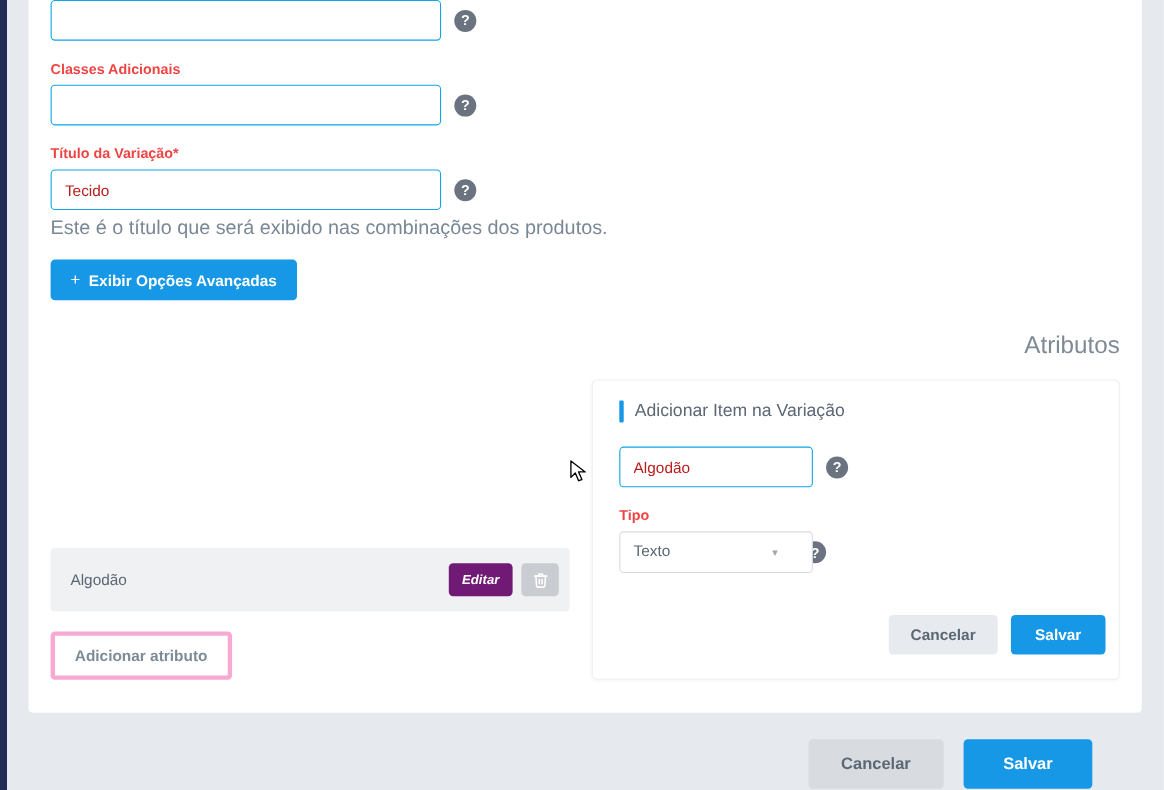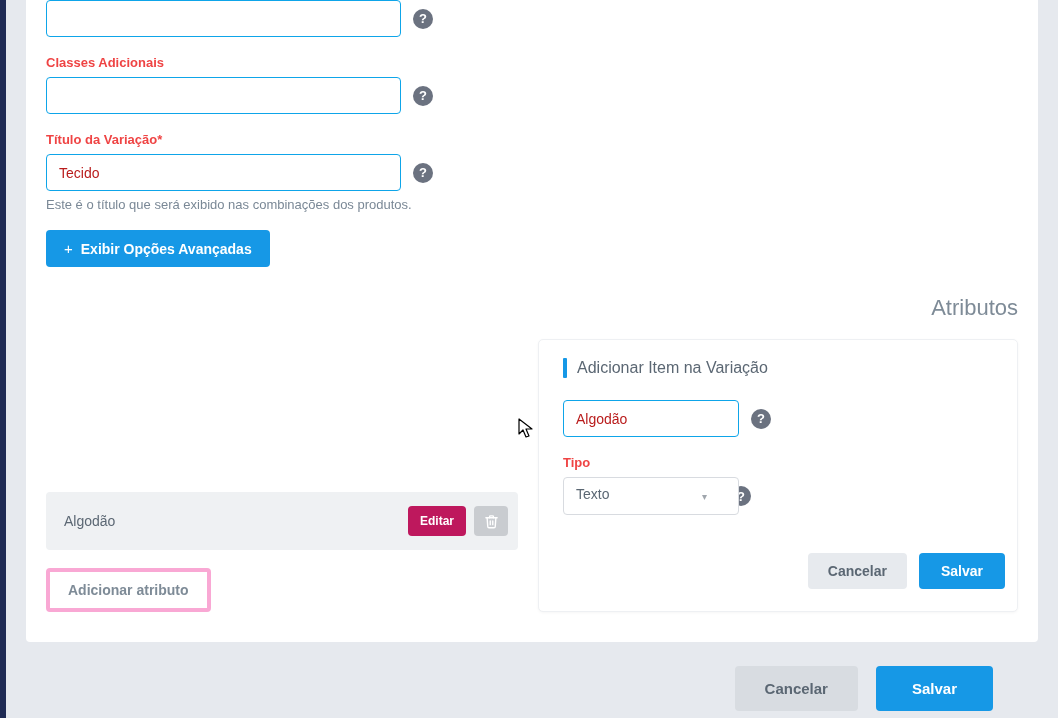--- a/index.html
+++ b/index.html
@@ -64,21 +64,21 @@
       color: #fff;
       font-weight: 700;
       font-size: 13px;
       display: inline-flex;
       align-items: center;
       justify-content: center;
       cursor: pointer;
       flex-shrink: 0;
     }
     .help-text {
-      font-size: 13px;
+      font-size: 18px;
       color: #7a8896;
       margin-top: 6px;
     }
     .btn-primary {
       background: #1698e6;
       color: #fff;
       border: none;
       padding: 10px 18px;
       border-radius: 4px;
       font-size: 14px;
@@ -111,28 +111,29 @@
     }
     .attribute-name {
       font-size: 14px;
       color: #5b6773;
     }
     .attribute-actions {
       display: flex;
       gap: 8px;
     }
     .btn-edit {
-      background: #be185d;
+      background: #701a75;
       color: #fff;
       border: none;
       border-radius: 4px;
       padding: 7px 12px;
       font-size: 12px;
       font-weight: 700;
       cursor: pointer;
+      font-style: italic;
     }
     .btn-delete {
       background: #c9ccd0;
       border: none;
       border-radius: 4px;
       width: 34px;
       height: 30px;
       cursor: pointer;
       display: inline-flex;
       align-items: center;

